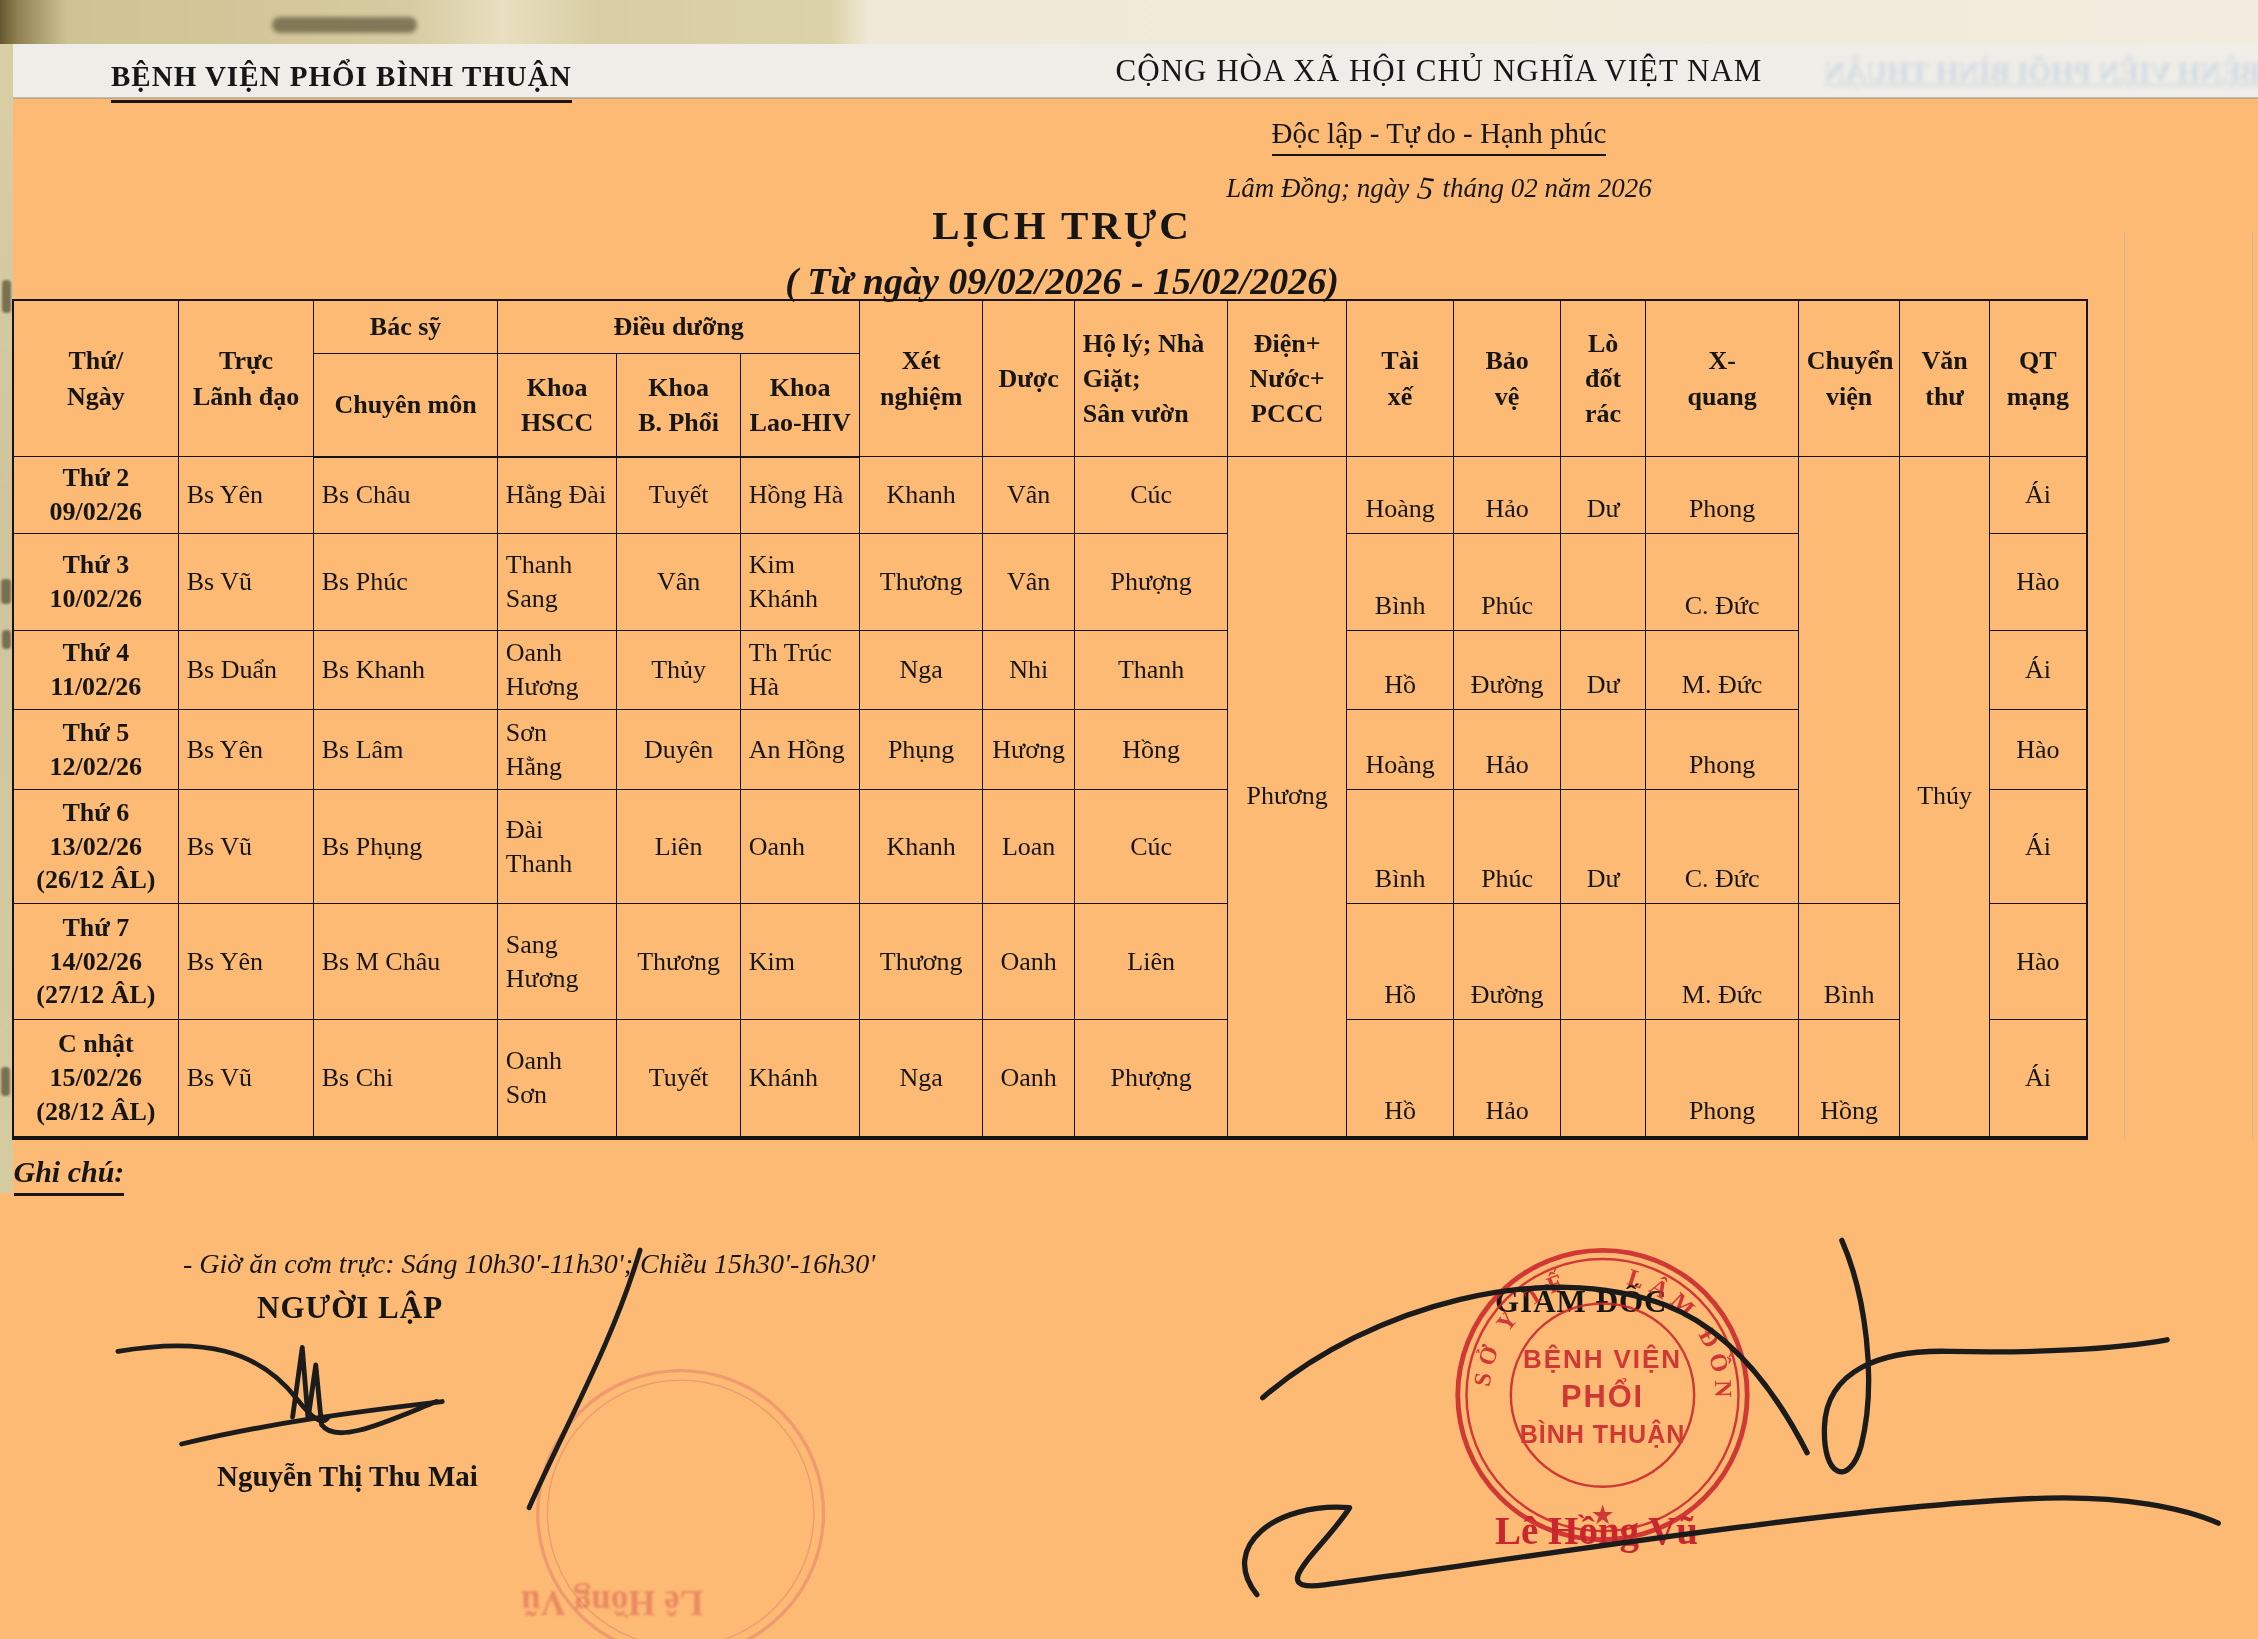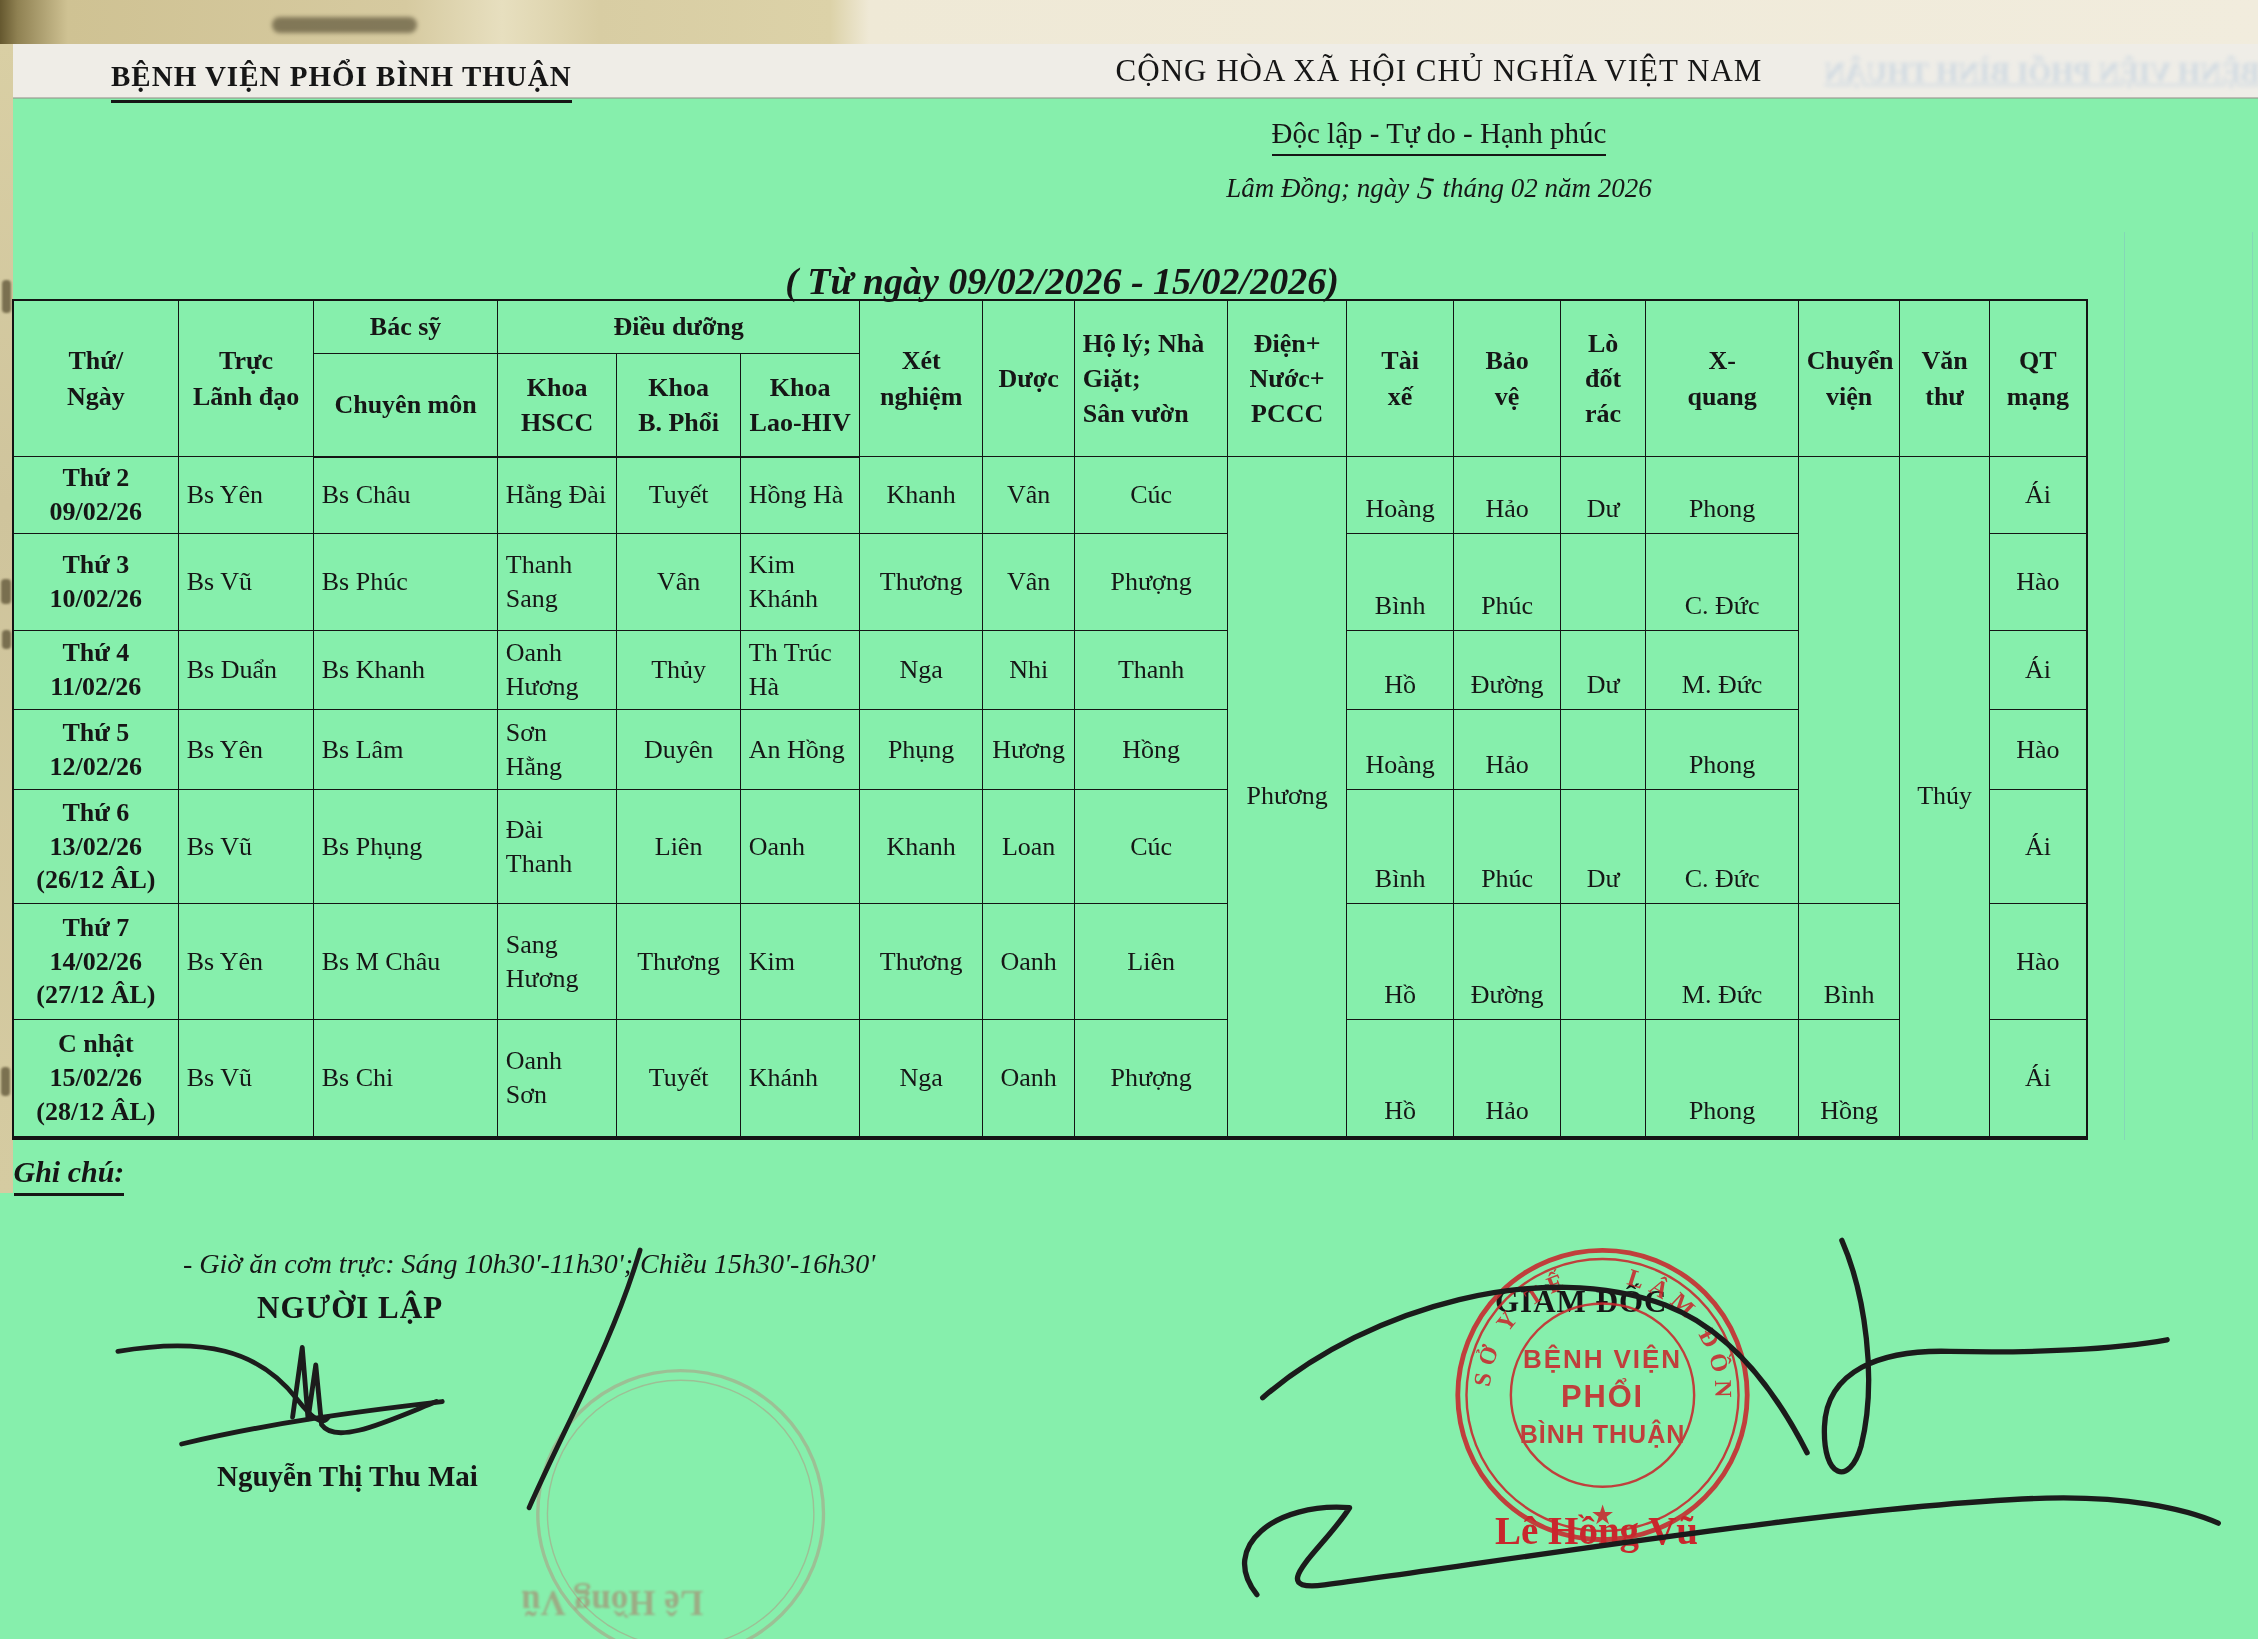--- a/index.html
+++ b/index.html
@@ -1,16 +1,16 @@
 <!DOCTYPE html>
 <html><head>
 <meta charset="utf-8">
 <style>
   html,body{margin:0;padding:0;background:#d8d5cd;}
-  .page{position:relative;width:2258px;height:1639px;background:#86efac;overflow:hidden;
+  .page{position:relative;width:2258px;height:1639px;background:#fdba74;overflow:hidden;
         font-family:"Liberation Serif","DejaVu Serif",serif;color:#161616;}
   
   .scan-top{position:absolute;left:0;top:0;width:2258px;height:44px;
     background:linear-gradient(90deg,#65582f 0px,#8f8152 17.4px,#cfc293 68px,#d6caa0 406px,#e7dfbf 502px,#d8cda3 599px,#dcd2a8 830px,#efe9d6 869px,#f1ecdd 100%);}
   .scan-top-blob{position:absolute;left:272px;top:17.4px;width:145px;height:15.4px;background:#3f3720;opacity:.55;border-radius:7.7px;filter:blur(1.9px);}
   .scan-mid{position:absolute;left:0;top:44px;width:2258px;height:54px;background:#efede7;}
   .scan-line{position:absolute;left:0;top:97px;width:2258px;height:1.9px;background:rgba(150,148,140,.55);}
   .scan-left{position:absolute;left:0;top:44px;width:12.6px;height:1149px;
     background:linear-gradient(180deg,#d9cfa4,#cfc49c 40%,#d5cba1);}
   .scan-left-blob{position:absolute;background:#4c4226;opacity:.65;border-radius:3.9px;filter:blur(1px);}
@@ -91,20 +91,21 @@
   <div class="org">BỆNH VIỆN PHỔI BÌNH THUẬN</div>
   <div class="nat">
     <div class="republic">CỘNG HÒA XÃ HỘI CHỦ NGHĨA VIỆT NAM</div><br>
     <span class="motto">Độc lập - Tự do - Hạnh phúc</span>
     <div class="dateline">
       <span>Lâm Đồng; ngày</span>
       <span class="hand">5</span>
       <span>tháng 02 năm 2026</span>
     </div>
   </div>
+  <div class="doc-title">LỊCH TRỰC</div>
   <div class="doc-subtitle">( Từ ngày 09/02/2026 - 15/02/2026)</div>
 
   <table class="duty">
     <colgroup>
       <col style="width:166px">
         <col style="width:135px">
         <col style="width:184px">
       <col style="width:119px">
         <col style="width:124px">
         <col style="width:119px">

